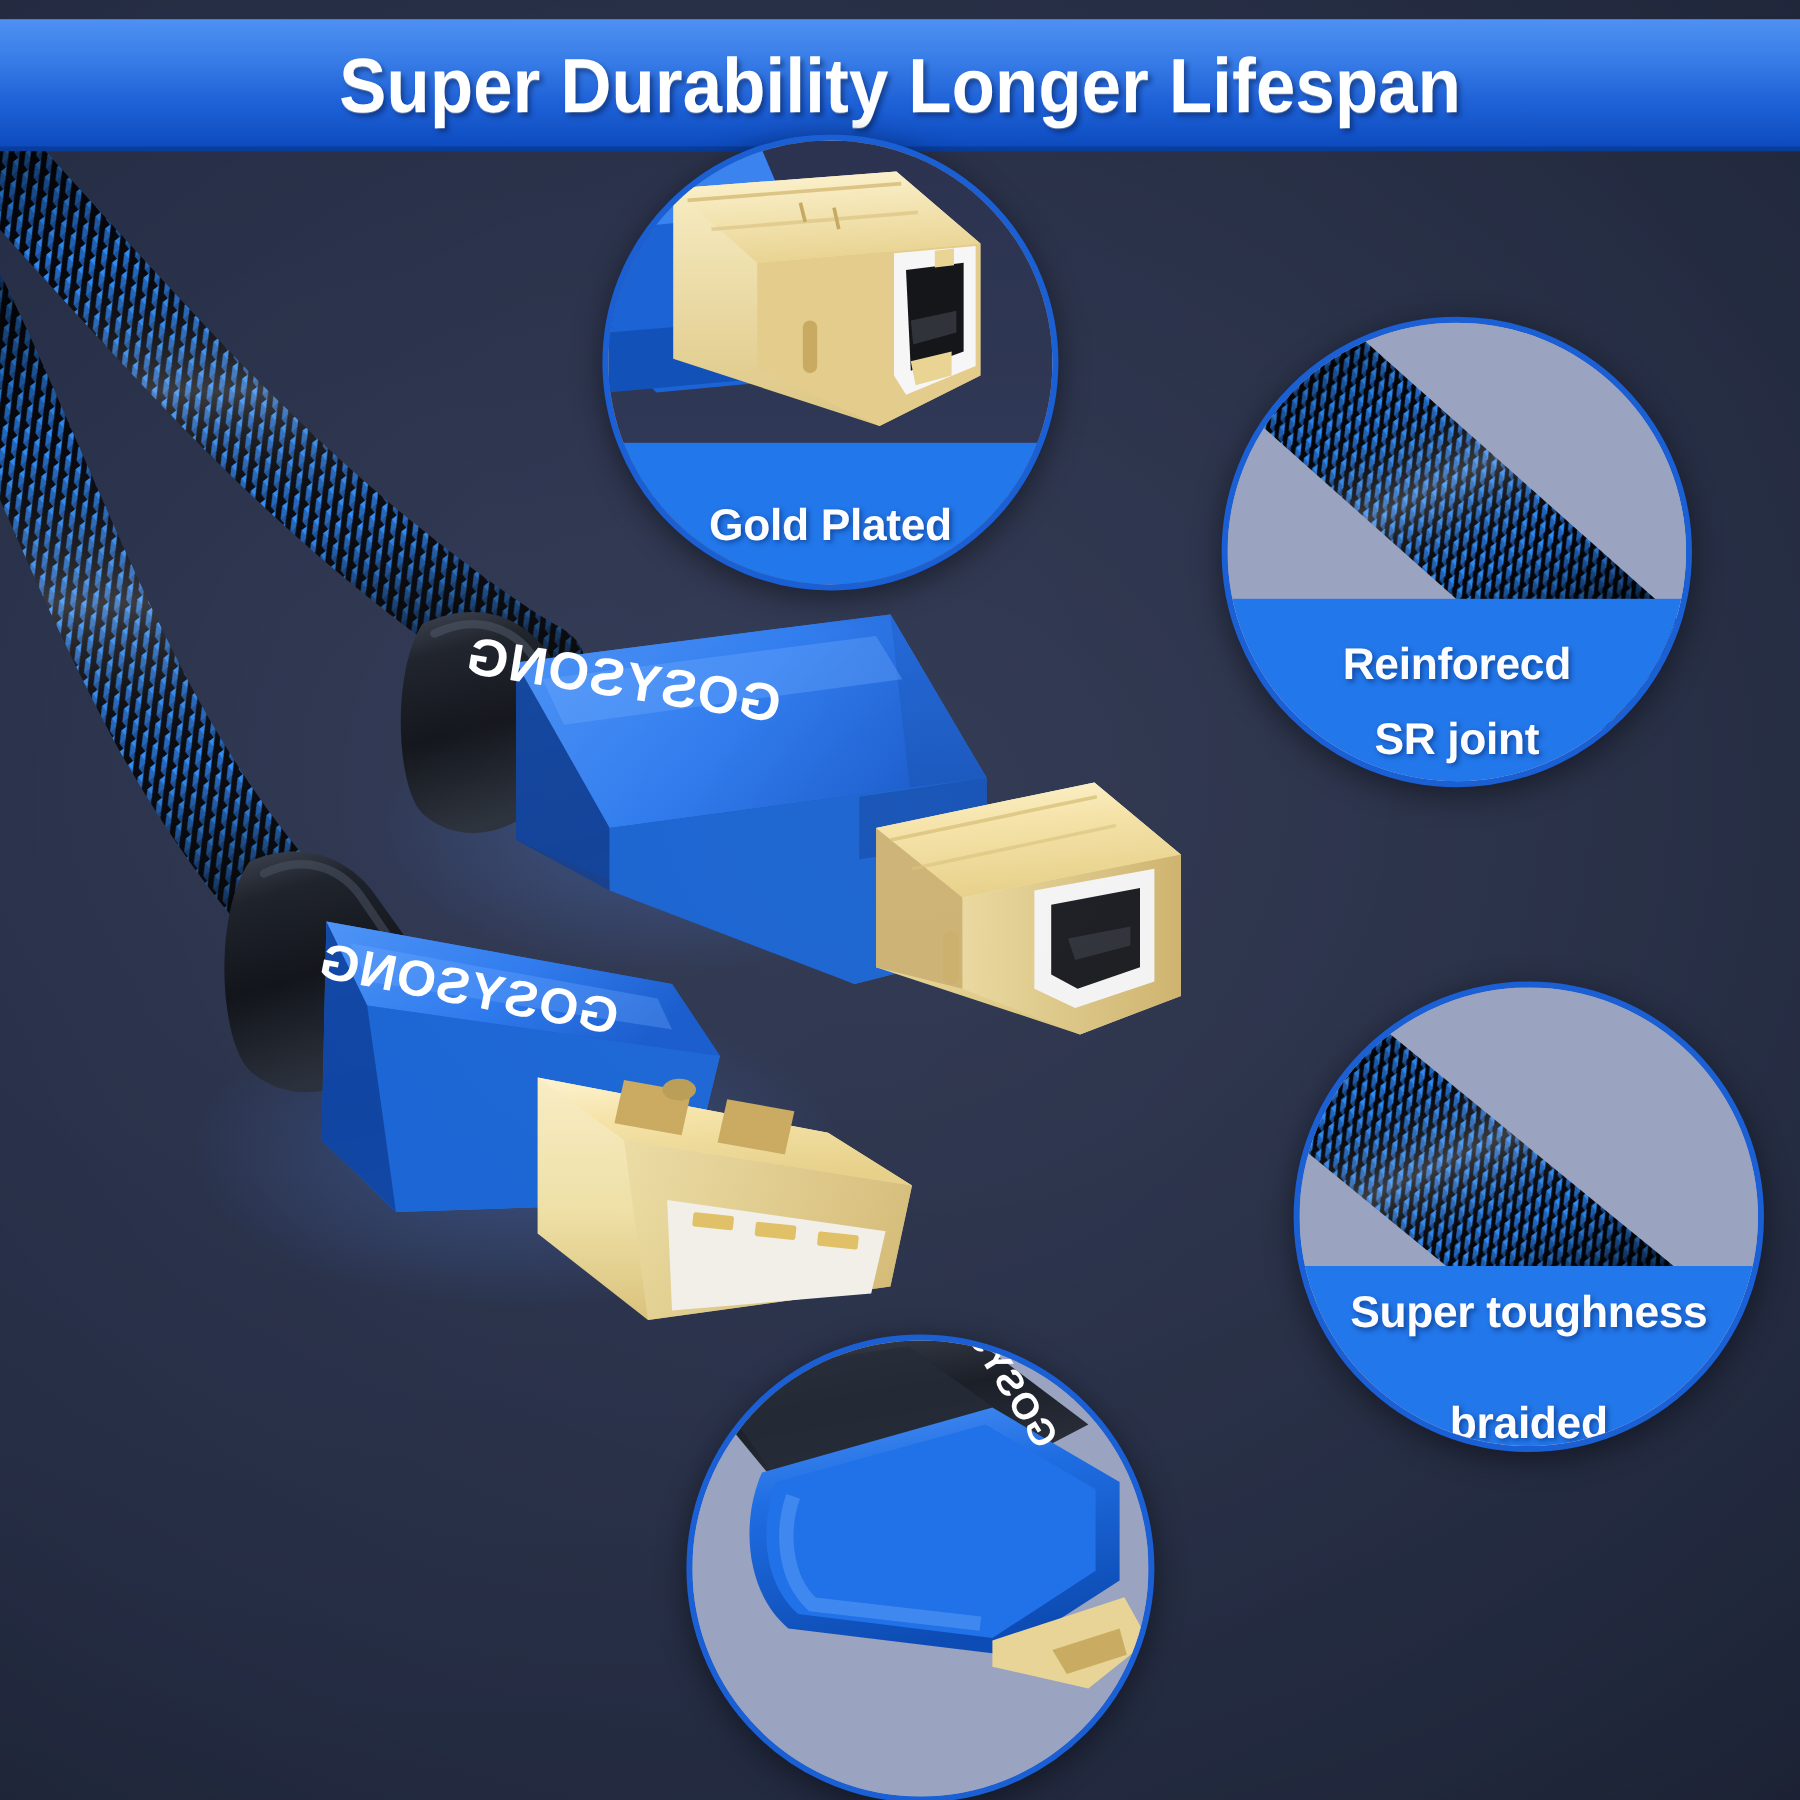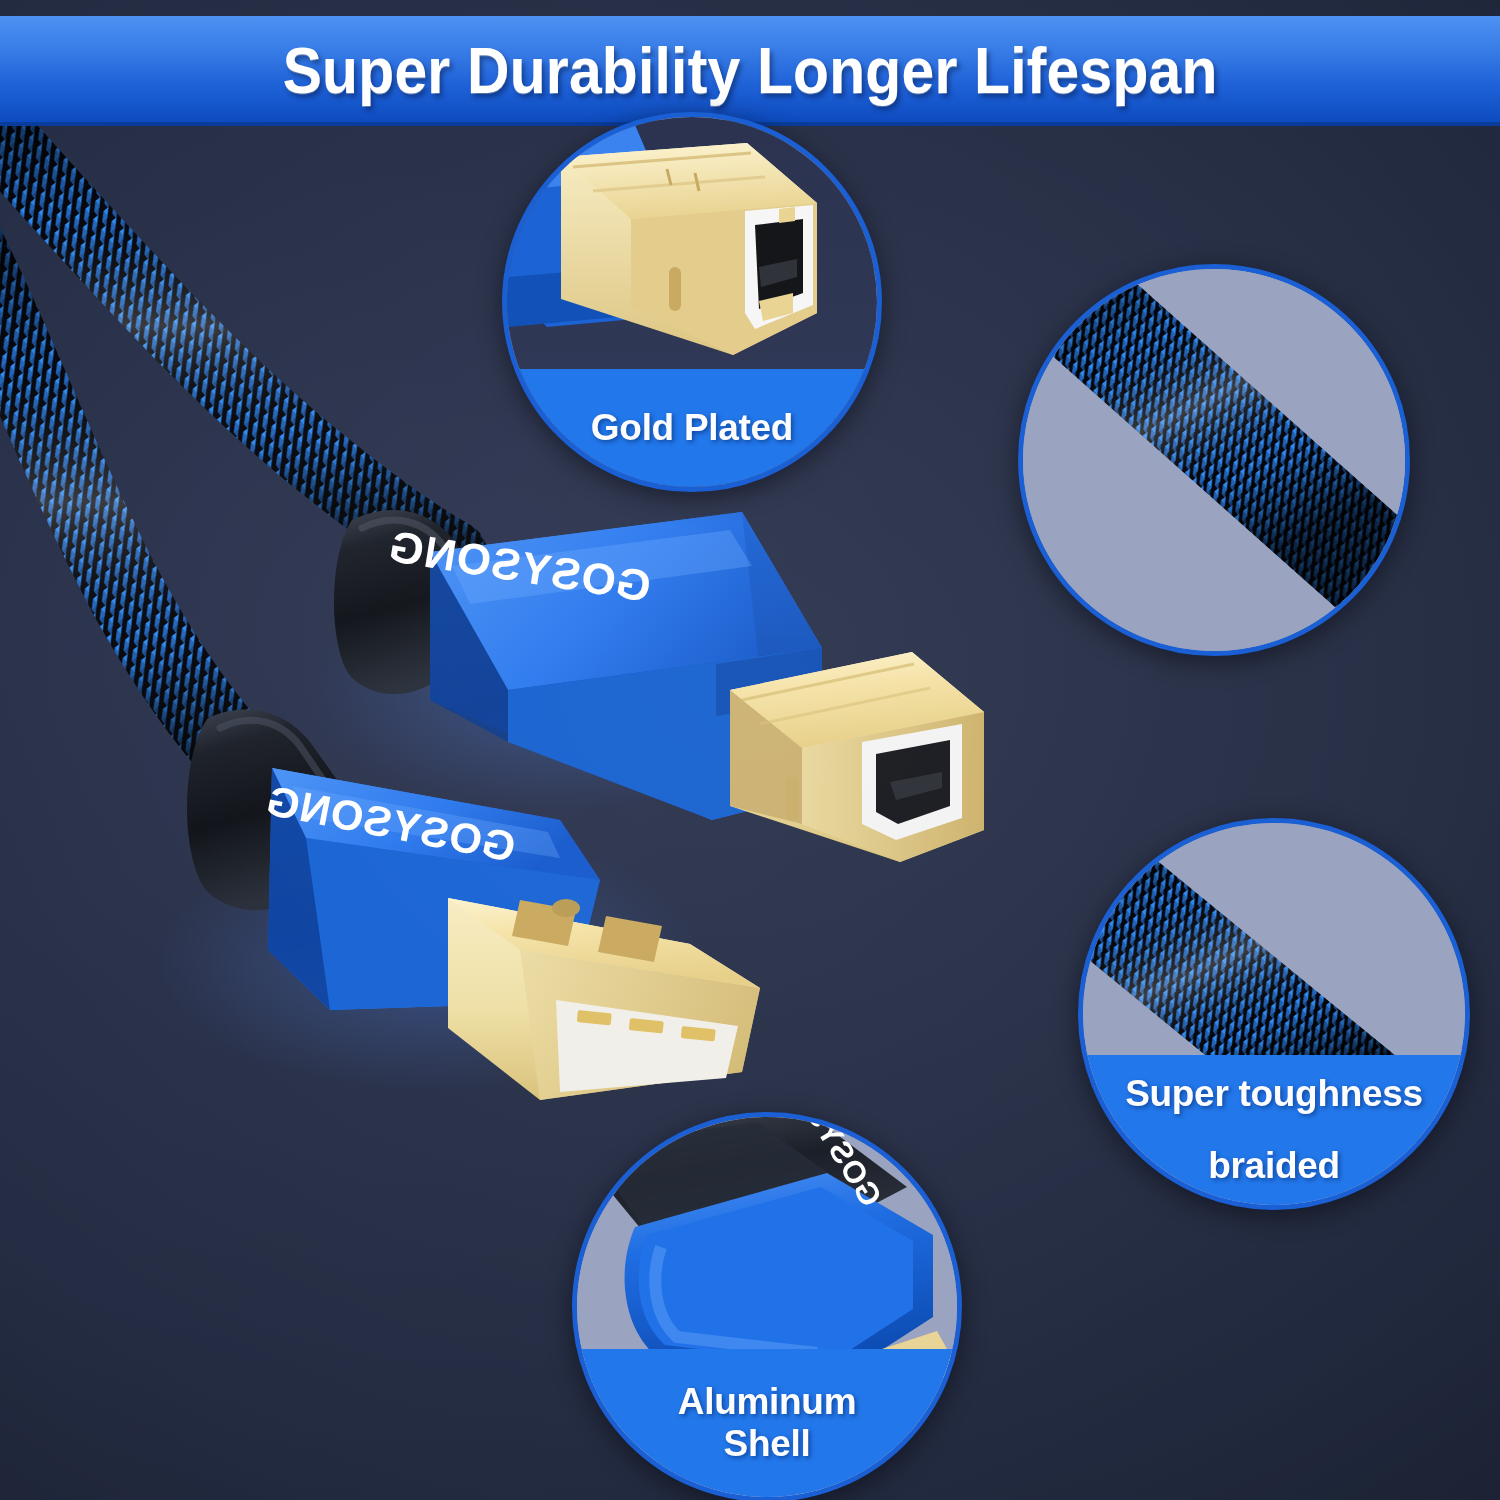--- a/index.html
+++ b/index.html
@@ -39,21 +39,21 @@
     border:5px solid #1b5fd4;
     box-shadow:0 6px 26px rgba(0,0,0,.45);
     background:#9aa3c0;}
   .circle .photo{position:absolute;left:0;top:0;width:100%;height:100%;}
   .circle .band{position:absolute;left:0;bottom:0;width:100%;
     background:#2277ea;display:flex;flex-direction:column;
     align-items:center;justify-content:center;text-align:center;}
   .circle .band span{
     color:#fdfdff;font-weight:bold;line-height:1.14;
     text-shadow:2px 2px 4px rgba(0,30,90,.5);
-    letter-spacing:-.3px;display:block;}
+    letter-spacing:-.3px;display:block;margin-top:20px;}
 
   #c-gold{left:502px;top:112px;width:370px;height:370px;}
   #c-gold .band{height:118px;font-size:0;}
   #c-gold .band span{font-size:37px;}
 
   #c-sr{left:1018px;top:264px;width:382px;height:382px;}
   #c-sr .band{height:152px;}
   #c-sr .band span{font-size:37px;}
 
   #c-tough{left:1078px;top:818px;width:382px;height:382px;}
@@ -294,20 +294,24 @@
           <stop offset="100%" stop-color="#000" stop-opacity=".62"></stop>
         </linearGradient>
       </defs>
       <rect width="382" height="382" fill="#9aa3c0"></rect>
       <path d="M40,5 C 150,20 260,120 340,230 L 382,300 L 382,0 Z" fill="#9aa3c0"></path>
       <g>
         <path d="M28,12 L352,300" stroke="url(#weave2)" stroke-width="110" stroke-linecap="butt" fill="none"></path>
         <path d="M28,12 L352,300" stroke="url(#shade2)" stroke-width="110" stroke-linecap="butt" fill="none"></path>
       </g>
     </svg>
+    <div class="band">
+      <span>Reinforecd</span>
+      <span>SR joint</span>
+    </div>
   </div>
 
   <div class="circle" id="c-tough">
     <svg class="photo" viewBox="0 0 382 382" preserveAspectRatio="none">
       <rect width="382" height="382" fill="#9aa3c0"></rect>
       <g>
         <path d="M-30,30 L300,300" stroke="url(#weave2)" stroke-width="120" stroke-linecap="butt" fill="none"></path>
         <path d="M-30,30 L300,300" stroke="url(#shade2)" stroke-width="120" stroke-linecap="butt" fill="none"></path>
       </g>
     </svg>
@@ -340,19 +344,15 @@
       <path d="M70,118 C 56,152 58,202 88,228 L 250,248 L 336,192 L 336,124 L 244,70 Z" fill="#2171e8"></path>
       <path d="M84,130 C 74,158 76,198 100,220 L 240,236" stroke="#63a5fb" stroke-width="12" fill="none" opacity=".45"></path>
 
       <path d="M250,250 L 360,214 L 380,250 L 330,290 L 250,272 Z" fill="#e8d496"></path>
       <path d="M300,258 L 356,240 L 362,262 L 312,278 Z" fill="#c9ac62"></path>
 
       <g transform="translate(288,92) rotate(58) scale(-1,1)">
         <text class="brandtxt" x="0" y="0" font-size="31">GOSYSONG</text>
       </g>
     </svg>
-    <div class="band">
-      <span>Aluminum</span>
-      <span>Shell</span>
-    </div>
   </div>
 
 </div>
 
 </body></html>

